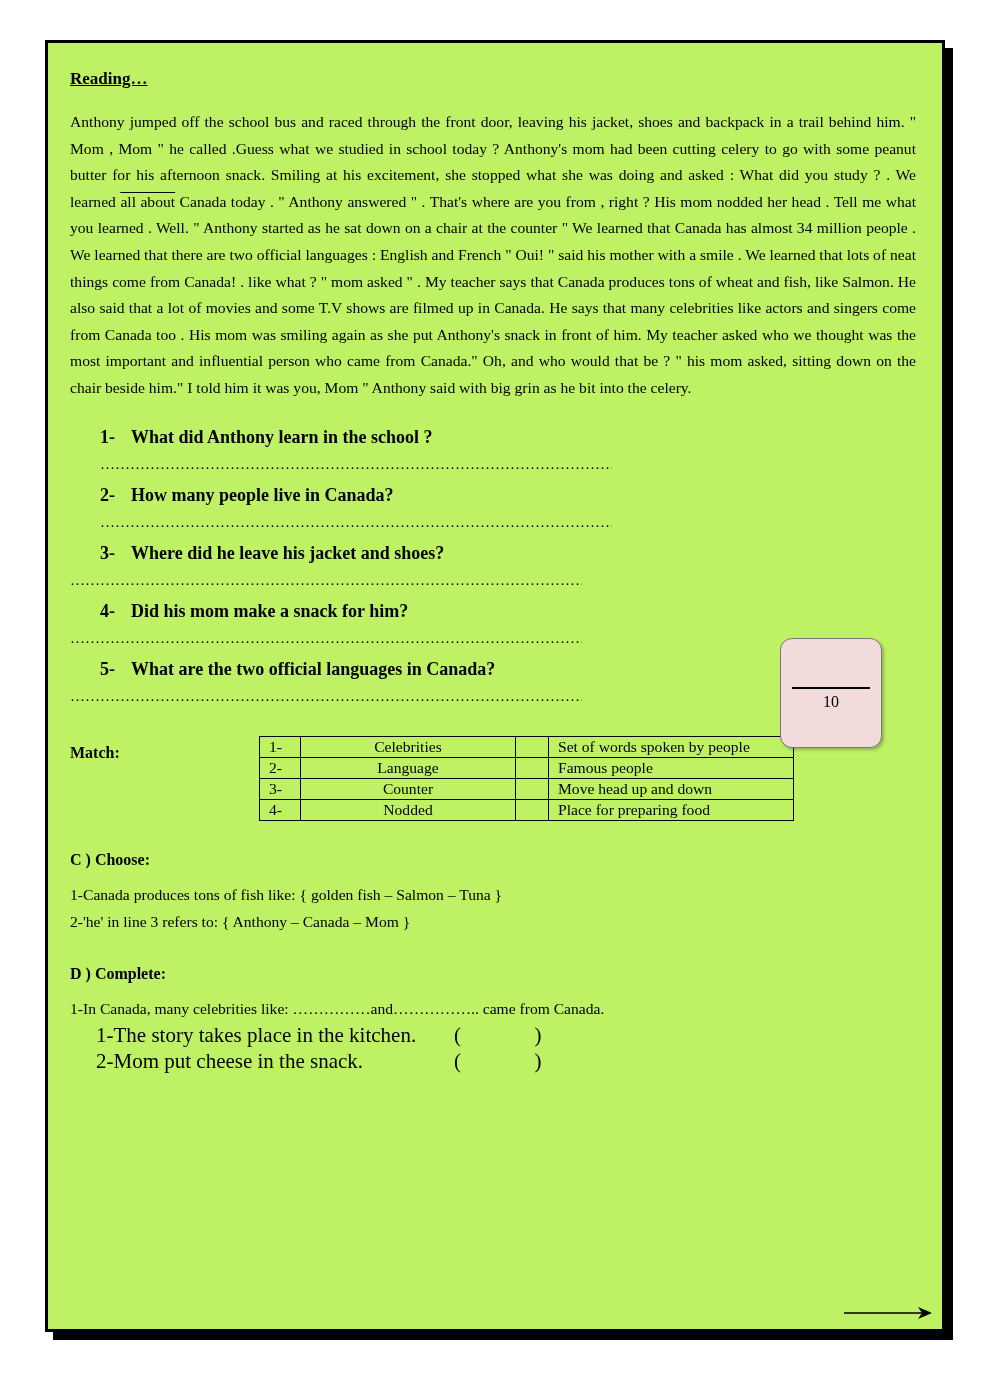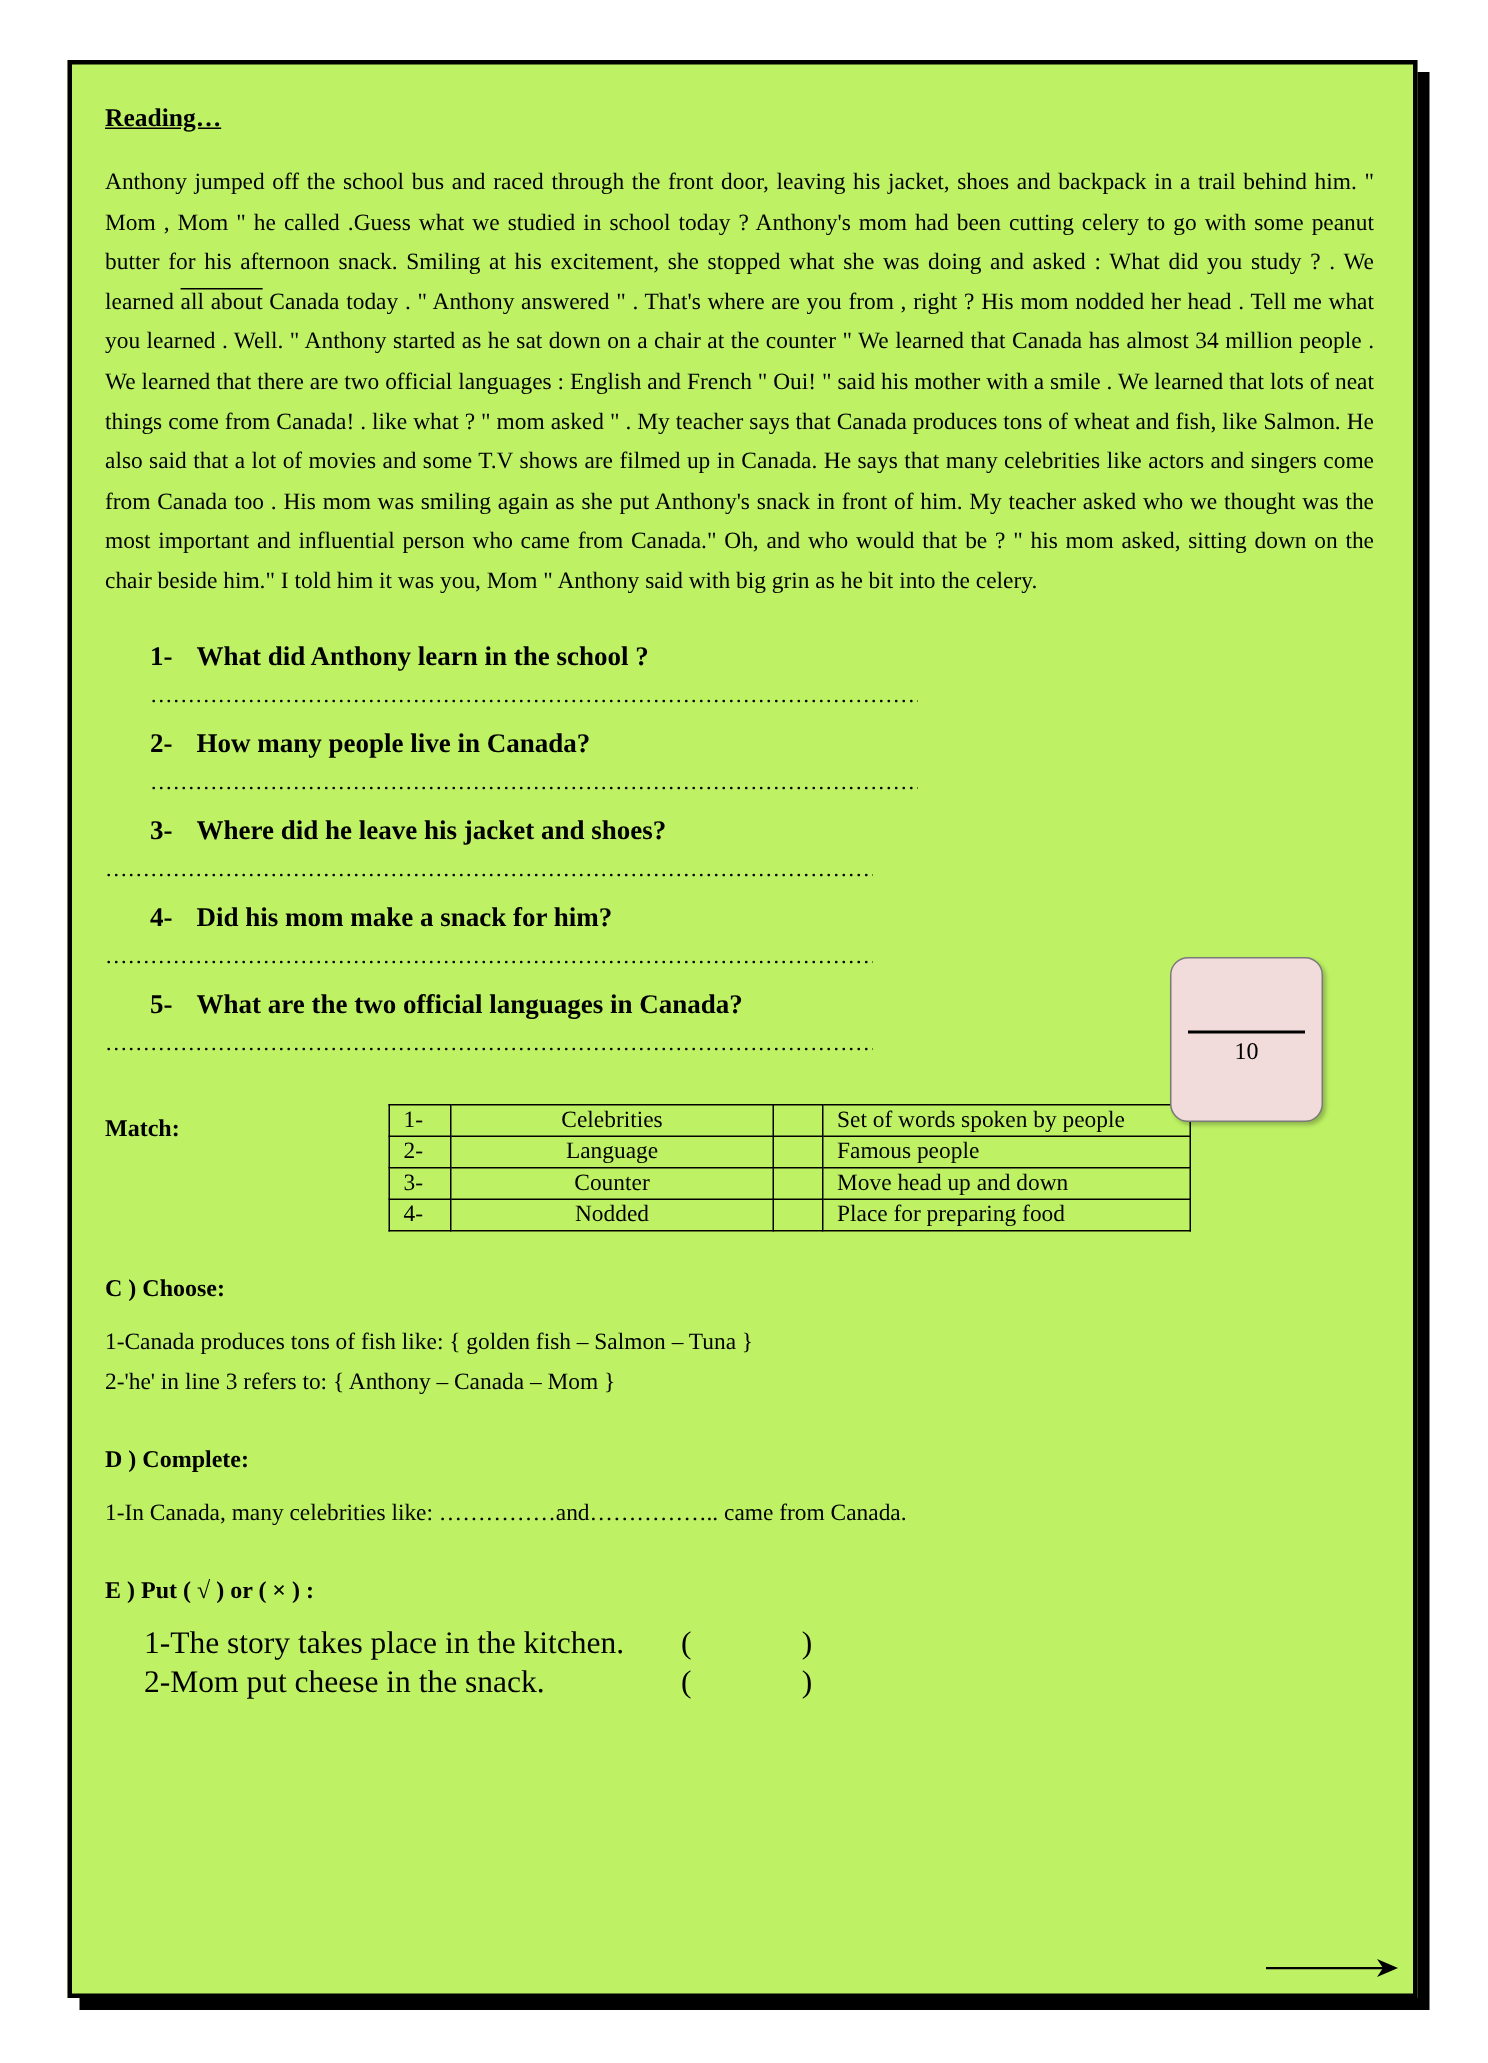--- a/index.html
+++ b/index.html
@@ -209,21 +209,20 @@
       <div class="section-item">1-Canada produces tons of fish like: { golden fish – Salmon – Tuna }</div>
       <div class="section-item">2-'he' in line 3 refers to: { Anthony – Canada – Mom }</div>
     </div>
 
     <div>
       <div class="section-label">D ) Complete:</div>
       <div class="section-item">1-In Canada, many celebrities like: ……………and…………….. came from Canada.</div>
     </div>
 
     <div>
-      <div class="section-label">E ) Put ( √ ) or ( × ) :</div>
       <div class="tf-row">
         <span class="tf-text">1-The story takes place in the kitchen.</span>
         <span class="tf-parens">(&nbsp;&nbsp;&nbsp;&nbsp;&nbsp;&nbsp;&nbsp;&nbsp;&nbsp;&nbsp;&nbsp;&nbsp;&nbsp;&nbsp;)</span>
       </div>
       <div class="tf-row">
         <span class="tf-text">2-Mom put cheese in the snack.</span>
         <span class="tf-parens">(&nbsp;&nbsp;&nbsp;&nbsp;&nbsp;&nbsp;&nbsp;&nbsp;&nbsp;&nbsp;&nbsp;&nbsp;&nbsp;&nbsp;)</span>
       </div>
     </div>
 

